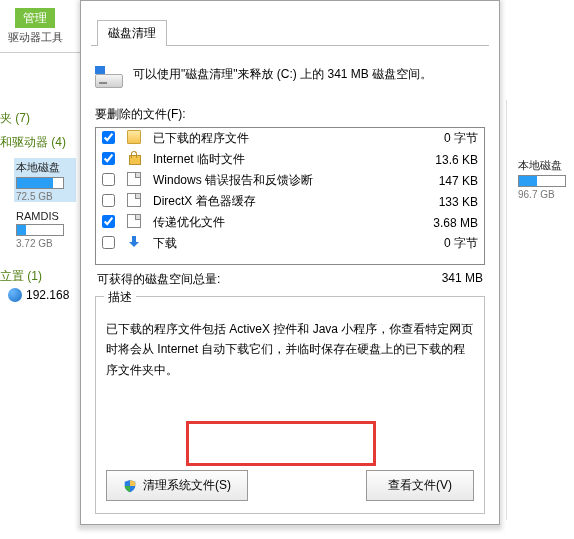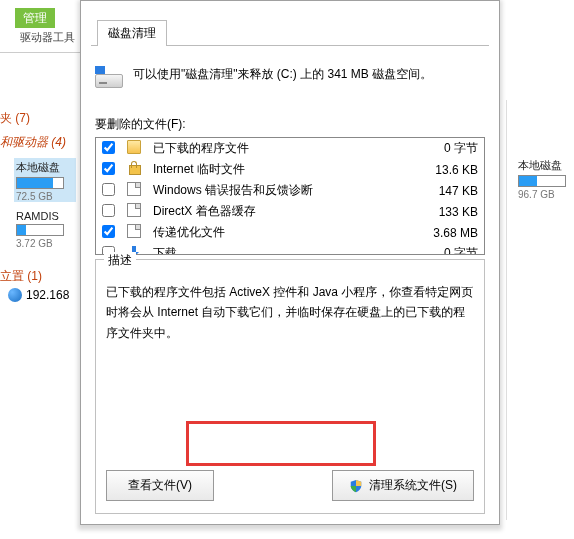--- a/index.html
+++ b/index.html
@@ -1,25 +1,25 @@
 <!DOCTYPE html>
 <html><head>
   <meta charset="utf-8">
   <style>
     * { margin: 0; padding: 0; box-sizing: border-box; font-family: "Microsoft YaHei", "Segoe UI", Tahoma, sans-serif; }
     body { background: #fff; width: 574px; height: 539px; overflow: hidden; position: relative; font-size: 12px; color: #000; }
     
     
     .bg { position: absolute; left: 0; top: 0; width: 574px; height: 539px; background: #fff; }
     .bg-ribbon-tab { position: absolute; left: 15px; top: 8px; width: 40px; height: 20px; background: #7ac040; color: #fff; display: flex; align-items: center; justify-content: center; font-size: 12px; }
-    .bg-ribbon-sub { position: absolute; left: 12px; top: 30px; width: 80px; height: 16px; font-size: 11px; color: #444; padding-left: 8px; }
+    .bg-ribbon-sub { position: absolute; left: 0; top: 30px; width: 80px; height: 16px; font-size: 11px; color: #444; padding-left: 8px; }
     .bg-sep { position: absolute; left: 0; top: 52px; width: 80px; border-top: 1px solid #ccc; }
-    .bg-group { position: absolute; left: 0; font-size: 12px; color: #c2410c; }
+    .bg-group { position: absolute; left: 0; font-size: 12px; color: #4d7c0f; }
     .bg-group.a { top: 110px; }
-    .bg-group.b { top: 134px; font-style: italic; }
+    .bg-group.b { top: 134px; }
     .drive-item { position: absolute; display: flex; flex-direction: column; left: 16px; width: 60px; }
     .drive-item .label { font-size: 11px; color: #222; margin-bottom: 2px; white-space: nowrap; overflow: hidden; }
     .drive-item .bar { width: 48px; height: 12px; border: 1px solid #888; background: #fff; position: relative; }
     .drive-item .bar .fill { height: 100%; background: #2a9df4; }
     .drive-item .size { font-size: 10px; color: #777; margin-top: 2px; }
     .drive-item.selected { background: #cce6f7; padding: 2px 2px 0 2px; left: 14px; width: 62px; }
     .drive-right { position: absolute; left: 518px; width: 54px; }
     .bg-divider { position: absolute; left: 506px; top: 100px; width: 0; height: 420px; border-left: 1px solid #ddd; }
     .bg-group.c { top: 268px; }
     .net-item { position: absolute; left: 8px; top: 288px; display: flex; align-items: center; gap: 4px; font-size: 12px; }
@@ -30,22 +30,22 @@
     .dialog { position: absolute; left: 80px; top: 0; width: 420px; height: 525px; background: #fff; border: 1px solid #a0a0a0; display: flex; flex-direction: column; }
     .dlg-titlebar { padding: 10px 10px 6px 10px; }
     .dlg-tabs { display: flex; border-bottom: 1px solid #bbb; margin-top: 8px; padding-left: 6px; }
     .dlg-tab { border: 1px solid #bbb; border-bottom: none; background: #fff; padding: 4px 10px; font-size: 12px; position: relative; top: 1px; background: #fff; }
     .dlg-body { padding: 8px 14px 10px 14px; flex: 1; display: flex; flex-direction: column; }
     .info-row { display: flex; align-items: flex-start; gap: 10px; padding: 6px 0 10px 0; }
     .drive-icon { width: 28px; height: 22px; position: relative; flex: none; }
     .drive-icon .body { position: absolute; bottom: 0; width: 28px; height: 14px; background: linear-gradient(#f5f5f5,#d0d0d0); border: 1px solid #aaa; border-radius: 2px; }
     .drive-icon .slot { position: absolute; bottom: 4px; left: 4px; width: 8px; height: 2px; background: #888; }
     .drive-icon .flag { position: absolute; top: 0; left: 0; width: 10px; height: 8px; background: #2a7de1; }
-    .section-label { font-size: 12px; margin-top: 18px; margin-bottom: 4px; }
-    .file-list { border: 1px solid #888; height: 118px; overflow-y: auto; background: #fff; }
+    .section-label { font-size: 12px; margin-top: 8px; margin-bottom: 4px; }
+    .file-list { border: 1px solid #888; height: 138px; overflow-y: auto; background: #fff; }
     .file-list table { width: 100%; border-collapse: collapse; }
     .file-list td { padding: 2px 6px; font-size: 12px; vertical-align: middle; }
     .file-list td.chk { width: 22px; }
     .file-list td.ico { width: 18px; }
     .file-list td.sz { width: 82px; text-align: right; }
     .mini-ico { width: 14px; height: 14px; display: inline-block; }
     .ico-folder { background: linear-gradient(#ffe9a3,#f6c350); border: 1px solid #caa23a; border-radius: 1px; }
     .ico-lock { position: relative; }
     .ico-lock::before { content: ""; position: absolute; bottom: 0; left: 2px; width: 10px; height: 8px; background: #f3c34a; border: 1px solid #b8902e; }
     .ico-lock::after { content: ""; position: absolute; top: 0; left: 4px; width: 4px; height: 6px; border: 1px solid #b8902e; border-bottom: none; border-radius: 3px 3px 0 0; }
@@ -160,35 +160,39 @@
             <tr>
               <td class="chk"><input type="checkbox" style=""></td>
               <td class="ico"><span class="mini-ico ico-dl"></span></td>
               <td>下载</td>
               <td class="sz">0 字节</td>
             </tr>
           </tbody>
         </table>
     </div>
 
+    <div class="total-row">
+      <span>可获得的磁盘空间总量:</span>
+      <span>341 MB</span>
+    </div>
 
     <div class="fieldset">
       <span class="legend">描述</span>
       <div class="desc-text">已下载的程序文件包括 ActiveX 控件和 Java 小程序，你查看特定网页时将会从 Internet 自动下载它们，并临时保存在硬盘上的已下载的程序文件夹中。</div>
       <div class="btn-row">
-        <button class="btn">
-          <span>查看文件(V)</span>
-        </button>
         <button class="btn hl">
           <span class="shield">
             <svg viewBox="0 0 16 16">
                 <path d="M8 1 L14 3 V8 C14 11 11 14 8 15 C5 14 2 11 2 8 V3 Z" fill="#2a7de1"></path>
                 <path d="M8 1 L14 3 V8 L8 8 Z" fill="#f6c350"></path>
                 <path d="M8 8 L8 15 C5 14 2 11 2 8 Z" fill="#3fae49"></path>
               </svg>
           </span>
           <span>清理系统文件(S)</span>
         </button>
+        <button class="btn">
+          <span>查看文件(V)</span>
+        </button>
       </div>
     </div>
   </div>
   <div class="hl-box"></div>
 </div>
 
 </body></html>

